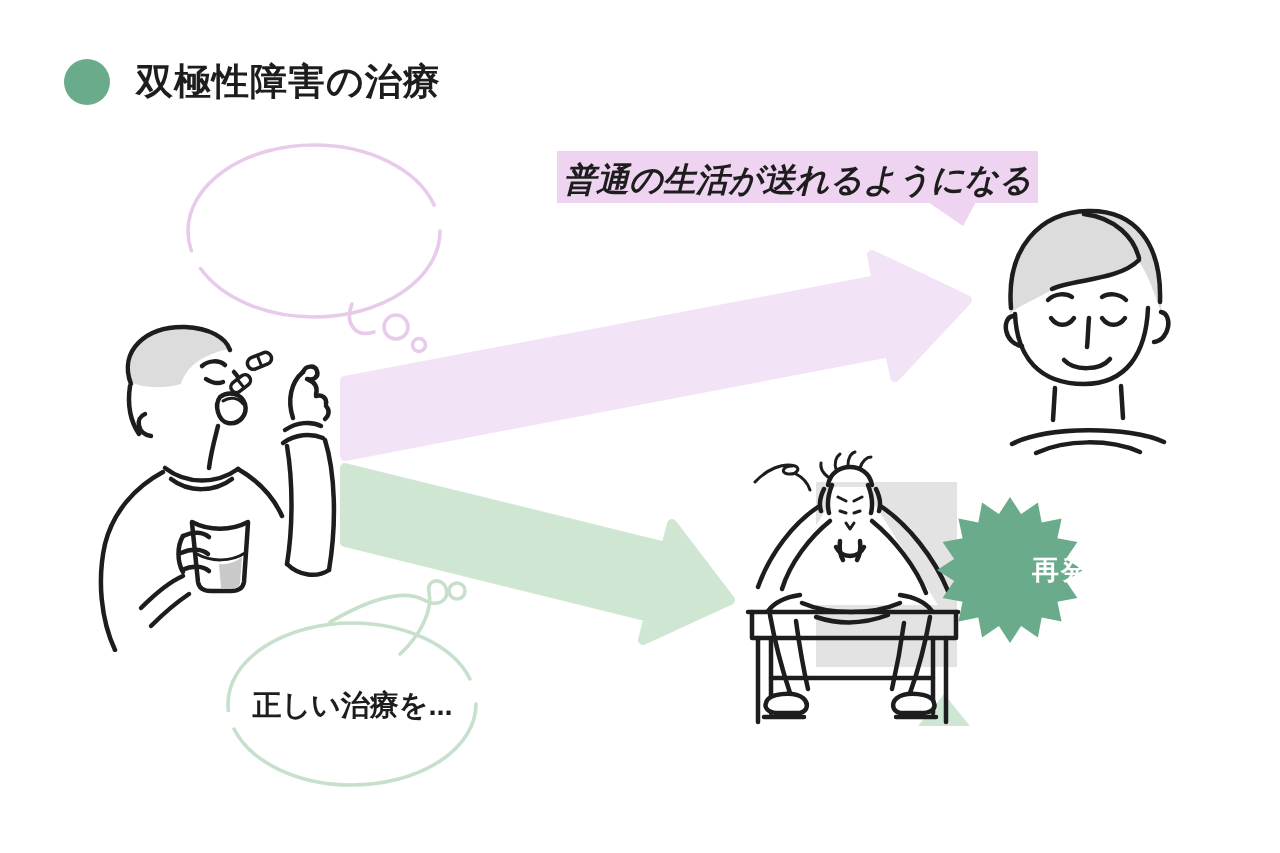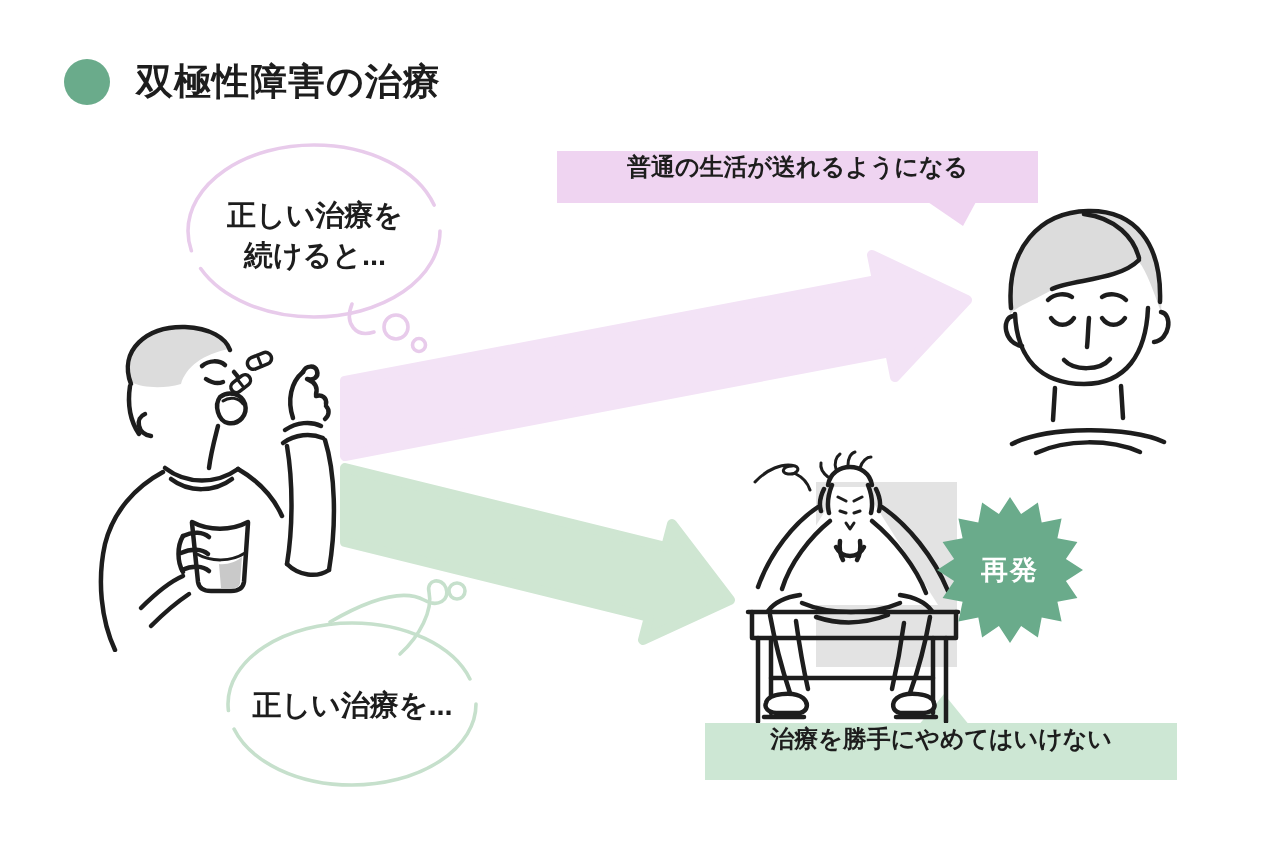--- a/index.html
+++ b/index.html
@@ -22,25 +22,25 @@
   .arrow-g{fill:var(--arrow-green);stroke:var(--arrow-green);stroke-width:10;stroke-linejoin:round;}
   .bub-p{fill:none;stroke:var(--outline-purple);stroke-width:3.6;stroke-linecap:round;}
   .bub-g{fill:none;stroke:var(--outline-green);stroke-width:3.6;stroke-linecap:round;}
   .tail-p{fill:var(--banner-purple);}
   .tail-g{fill:var(--banner-green);}
   .star{fill:var(--accent-green);}
   .title{display:flex;align-items:center;gap:26px;left:64px;top:57px;}
   .dot{width:46px;height:46px;border-radius:50%;background:var(--accent-green);}
   .title-text{font-size:37px;font-weight:700;letter-spacing:1px;}
   .bubble-text{font-size:29px;font-weight:700;text-align:center;line-height:40px;}
-  .banner{display:flex;align-items:flex-start;justify-content:center;font-size:24px;font-weight:700;}
+  .banner{display:flex;align-items:flex-end;justify-content:center;font-size:33px;font-weight:700;font-style:italic;}
   .banner.purple{left:557px;top:151px;width:481px;height:52px;background:var(--banner-purple);}
   .banner.green{left:705px;top:723px;width:472px;height:57px;background:var(--banner-green);}
   .badge-label{left:930px;top:490px;width:160px;height:160px;display:flex;align-items:center;
-               justify-content:center;color:#fff;font-size:27px;font-weight:700;letter-spacing:2px;}
+               justify-content:flex-end;color:#fff;font-size:27px;font-weight:700;letter-spacing:2px;}
 </style>
 </head>
 <body>
 
 <div class="canvas">
 
   <svg class="abs" style="left:0;top:0" width="1280" height="853" viewBox="0 0 1280 853">
 
     <polygon class="arrow-p" points="345,381 877,280 872,255 967,300 895,377 890,352 345,456"></polygon>
 
@@ -171,30 +171,23 @@
   </svg>
   <div class="abs badge-label">
     <span>再発</span>
   </div>
 
   <div class="abs title">
     <div class="dot"></div>
     <div class="title-text">双極性障害の治療</div>
   </div>
 
-  <div class="abs bubble-text" style="left:195px;top:195px;width:240px">
-    <div>正しい治療を</div>
-    <div>続けると...</div>
-  </div>
 
   <div class="abs banner purple">
     <span>普通の生活が送れるようになる</span>
   </div>
 
   <div class="abs bubble-text" style="left:235px;top:685px;width:235px">
     <div>正しい治療を...</div>
   </div>
 
-  <div class="abs banner green">
-    <span>治療を勝手にやめてはいけない</span>
-  </div>
 
 </div>
 
 </body></html>

